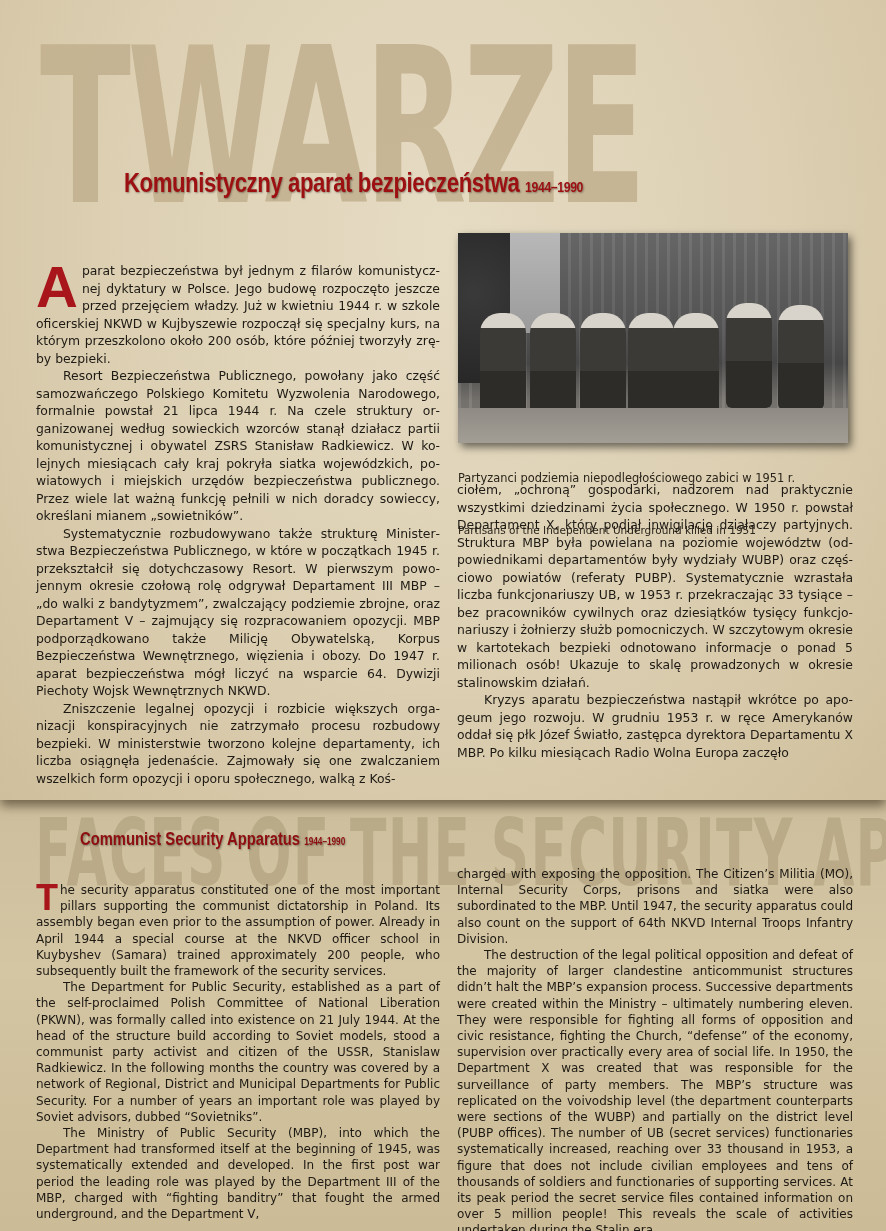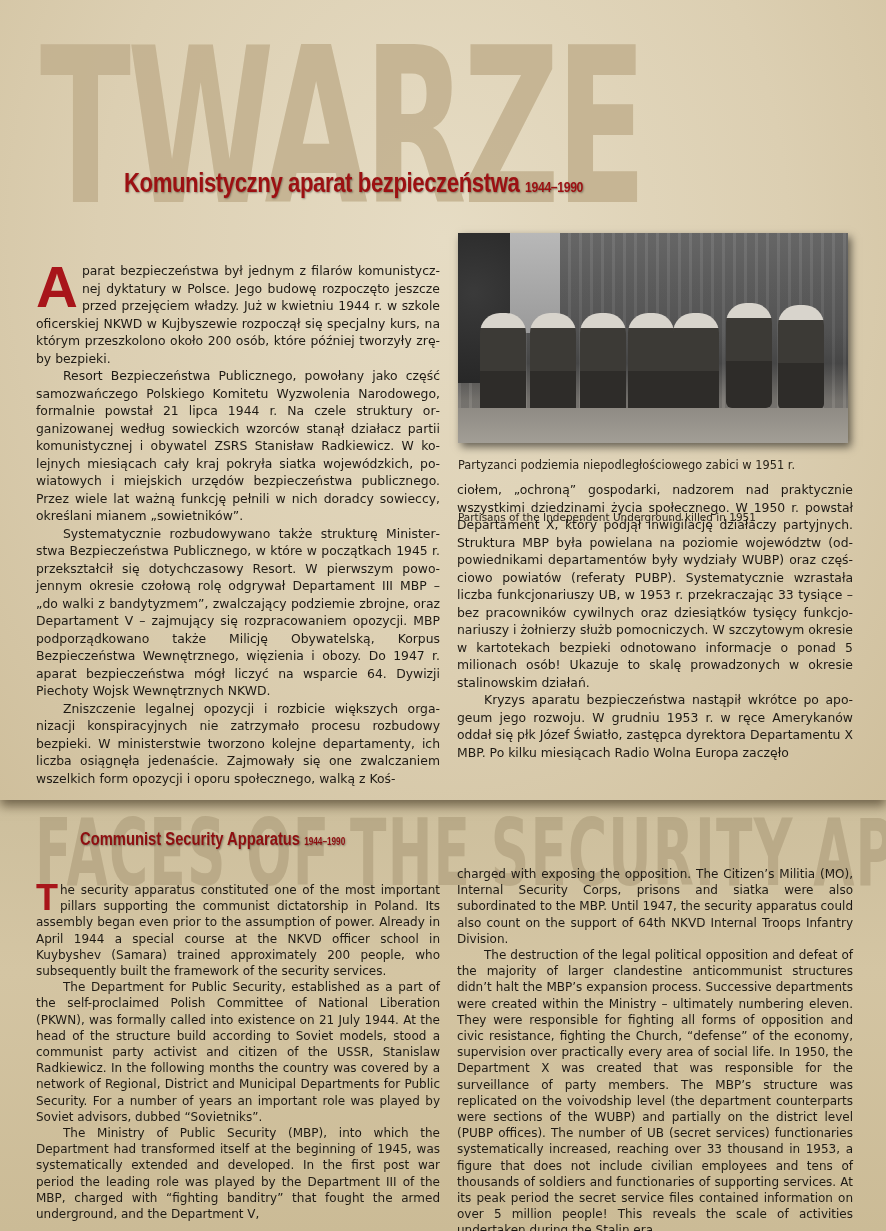--- a/index.html
+++ b/index.html
@@ -89,21 +89,21 @@
   }
   .photo .figure {
     position: absolute; top: 80px; width: 46px; height: 105px; border-radius: 20px 20px 6px 6px;
     background: linear-gradient(180deg, #d8d4cc 0 14%, #3c3a36 14% 55%, #2e2c29 55% 100%);
   }
   .photo .ground {
     position: absolute; left: 0; bottom: 0; width: 100%; height: 35px;
     background: linear-gradient(180deg, #8f8b84, #a29e96);
   }
   .caption {
-    position: absolute; left: 458px; top: 457px; z-index: 5; width: 400px;
+    position: absolute; left: 458px; top: 470px; z-index: 5; width: 400px;
     font-size: 11.4px; line-height: 17px; color: #2a241a;
   }
   .caption .en { font-size: 10.5px; margin-top: 35px; }
 </style>
 </head>
 <body>
 
 <div class="page-bottom"></div>
 <div class="bg-word-bottom">FACES OF THE SECURITY APPARATUS</div>
 

